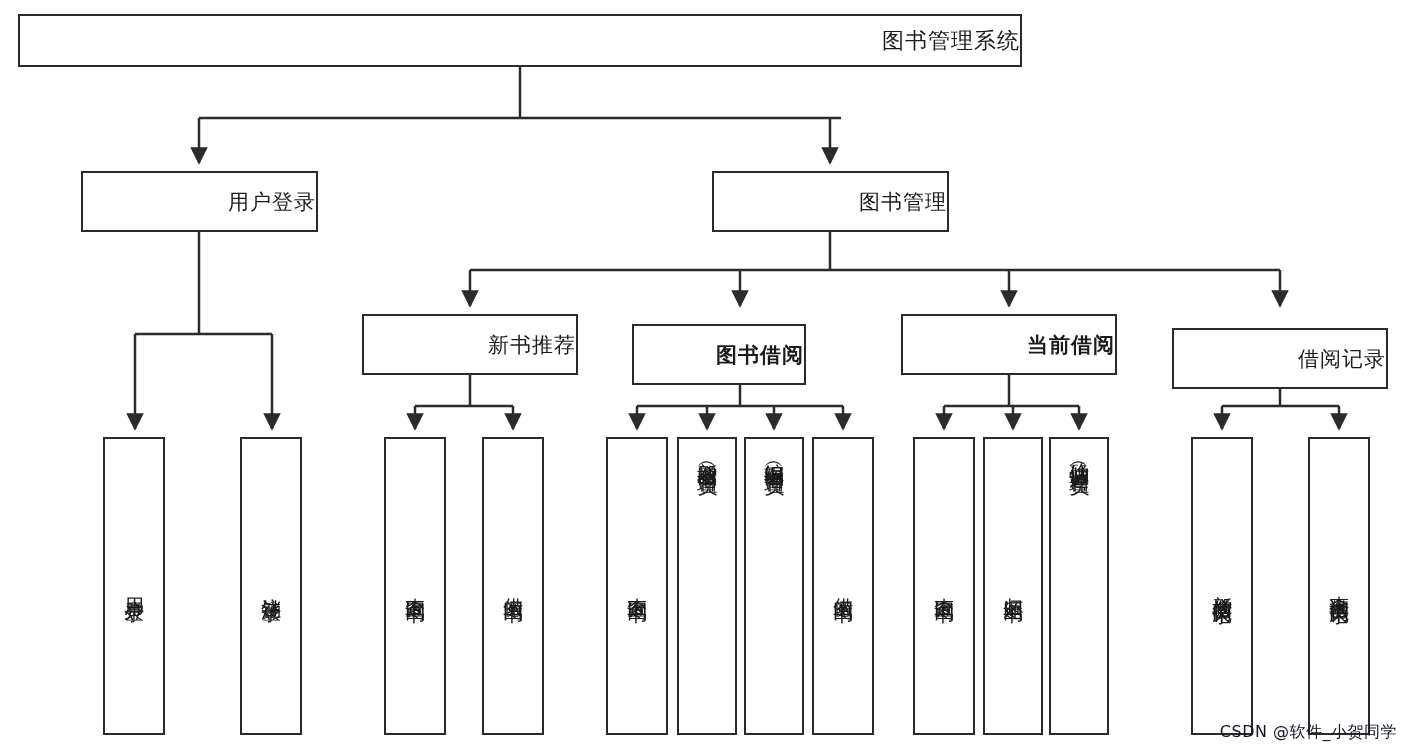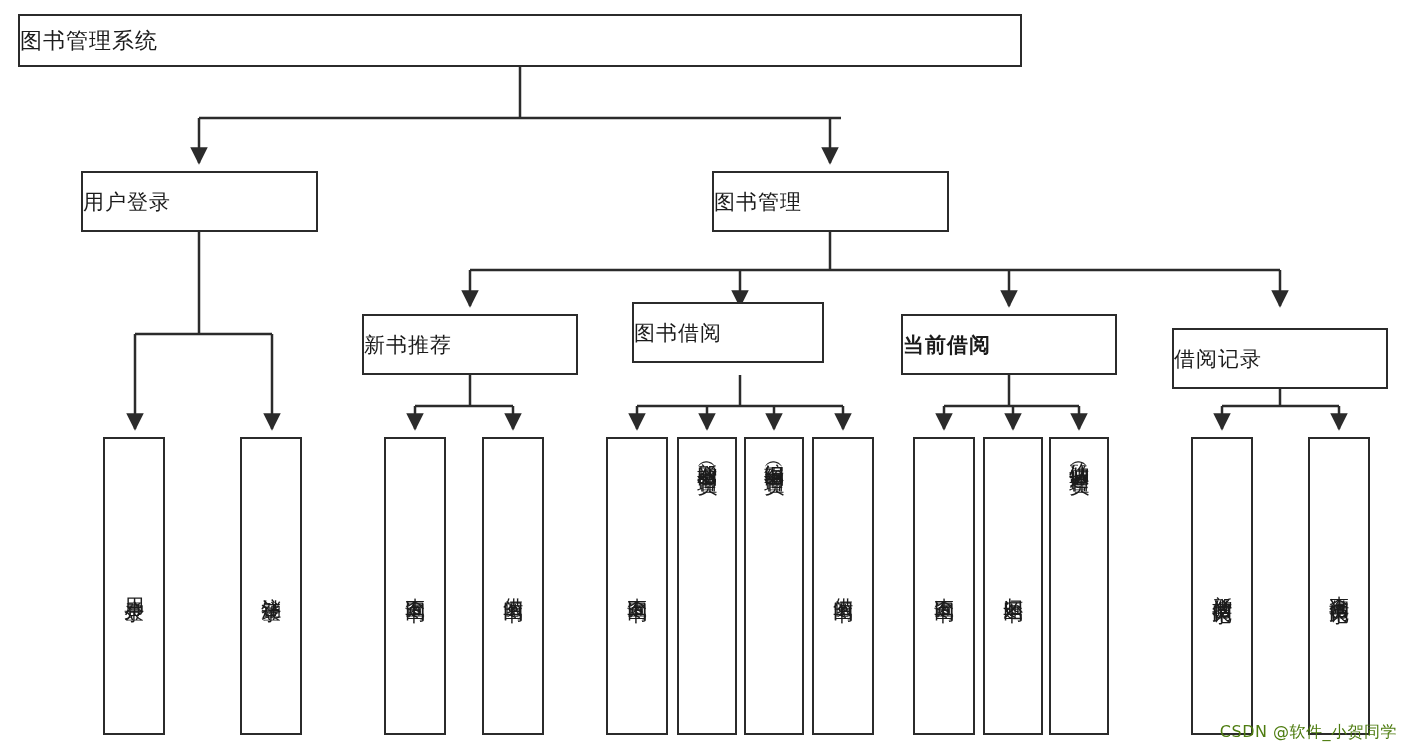--- a/index.html
+++ b/index.html
@@ -2,31 +2,31 @@
 <html><head>
 <meta charset="utf-8">
 <style>
   html,body{margin:0;padding:0;background:#ffffff;}
   body{width:1405px;height:747px;overflow:hidden;
        font-family:"DejaVu Sans","Liberation Sans",sans-serif;}
   #diagram-root{position:relative;width:1405px;height:747px;background:#fff;}
   svg#edges{position:absolute;left:0;top:0;width:1405px;height:747px;}
   .node{position:absolute;box-sizing:border-box;background:#ffffff;
         border:2.5px solid #2b2b2b;display:flex;align-items:center;
-        justify-content:flex-start;color:#1b1b1b;}
+        justify-content:flex-end;color:#1b1b1b;}
   .node.h{font-size:21px;letter-spacing:1px;}
   .node.root{font-size:22px;letter-spacing:1px;}
   .node.v{writing-mode:vertical-rl;text-orientation:upright;
           font-size:20px;line-height:1.28;letter-spacing:2px;
           justify-content:flex-start;align-items:center;
           padding-top:8px;}
   .node.v.mid{justify-content:center;padding-top:0;}
   .label{white-space:pre;}
   .watermark{position:absolute;right:8px;bottom:4px;font-size:16px;
-             color:#4d7c0f;letter-spacing:0.5px;white-space:nowrap;}
+             color:#0f172a;letter-spacing:0.5px;white-space:nowrap;}
 </style>
 </head>
 <body>
 
 <div id="diagram-root">
 
   <svg id="edges" viewBox="0 0 1405 747">
     <defs>
       <marker id="arrow" viewBox="0 0 10 10" refX="9" refY="5" markerWidth="7" markerHeight="7" orient="auto-start-reverse">
         <path d="M 0 0 L 10 5 L 0 10 z" fill="#2b2b2b"></path>
@@ -83,21 +83,21 @@
   <div class="node h" style="left:81px;top:171px;width:237px;height:61px;">
     <span class="label">用户登录</span>
   </div>
   <div class="node h" style="left:712px;top:171px;width:237px;height:61px;">
     <span class="label">图书管理</span>
   </div>
 
   <div class="node h" style="left:362px;top:314px;width:216px;height:61px;">
     <span class="label">新书推荐</span>
   </div>
-  <div class="node h" style="left:632px;top:302px;width:192px;height:61px;">
+  <div class="node h" style="left:632px;top:324px;width:174px;height:61px;font-weight:bold;">
     <span class="label">图书借阅</span>
   </div>
   <div class="node h" style="left:901px;top:314px;width:216px;height:61px;font-weight:bold;">
     <span class="label">当前借阅</span>
   </div>
   <div class="node h" style="left:1172px;top:328px;width:216px;height:61px;">
     <span class="label">借阅记录</span>
   </div>
 
   <div class="node v mid" style="left:103px;top:437px;width:62px;height:298px;">

